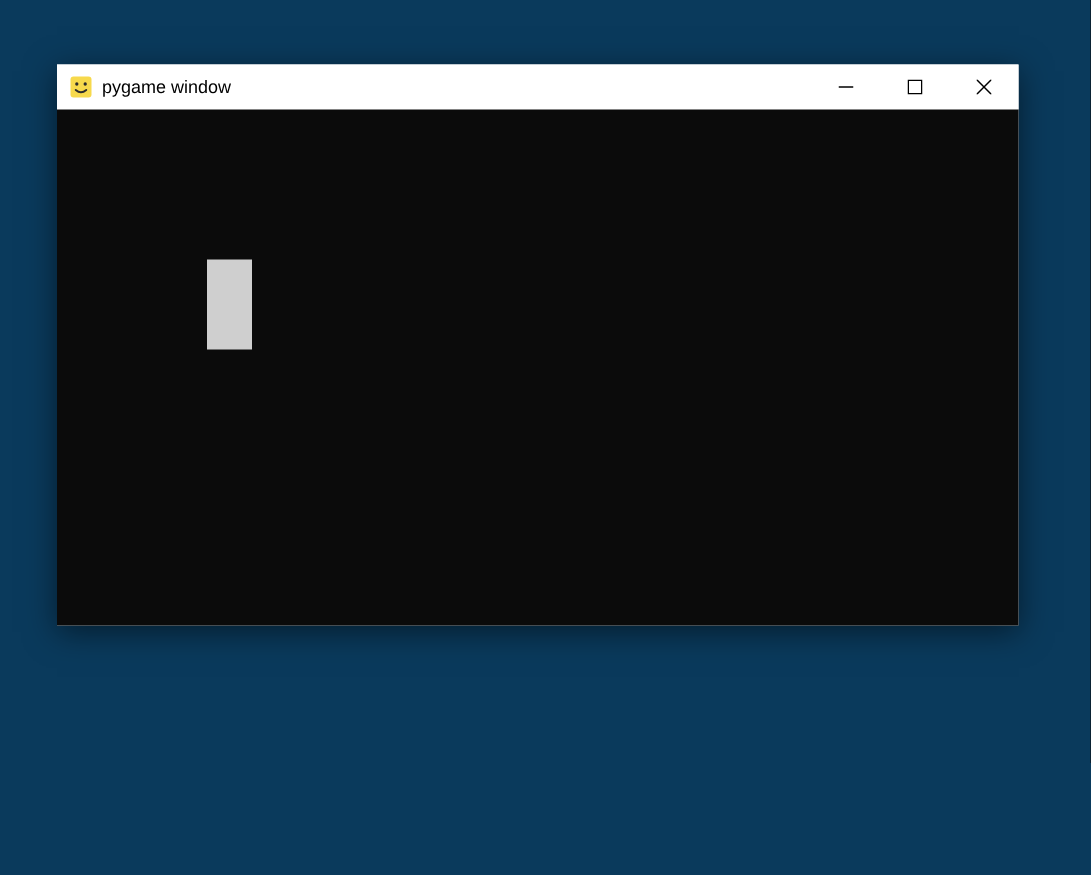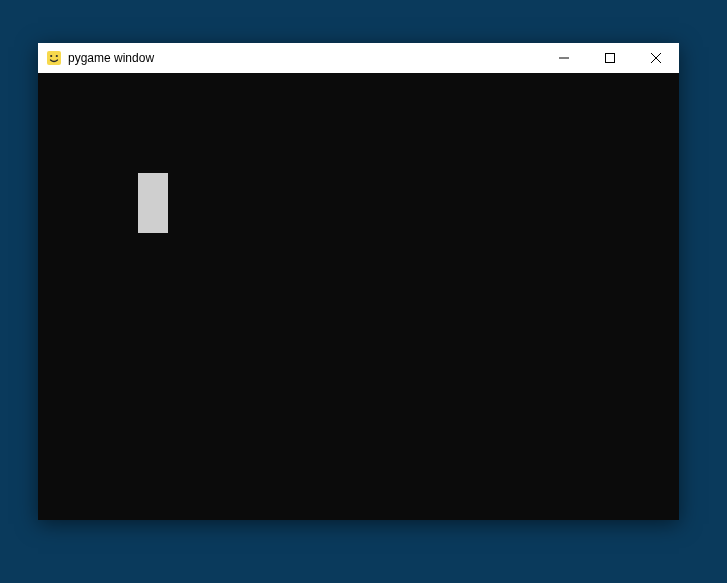--- a/index.html
+++ b/index.html
@@ -14,21 +14,21 @@
       font-family: "Segoe UI", Tahoma, sans-serif;
       font-size: 12px;
       position: relative;
       overflow: hidden;
     }
     .window {
       position: absolute;
       left: 38px;
       top: 43px;
       width: 641px;
-      height: 477px;
+      height: 374px;
       background: #ffffff;
       box-shadow: 0 4px 20px rgba(0,0,0,0.5);
       display: flex;
       flex-direction: column;
     }
     .titlebar {
       height: 30px;
       background: #ffffff;
       display: flex;
       align-items: center;

